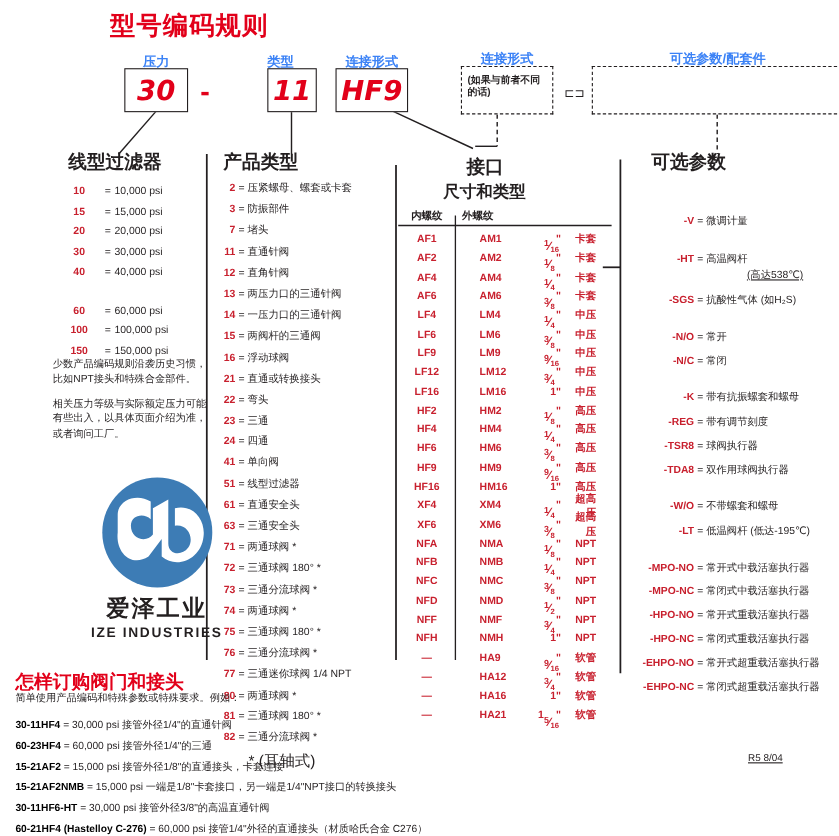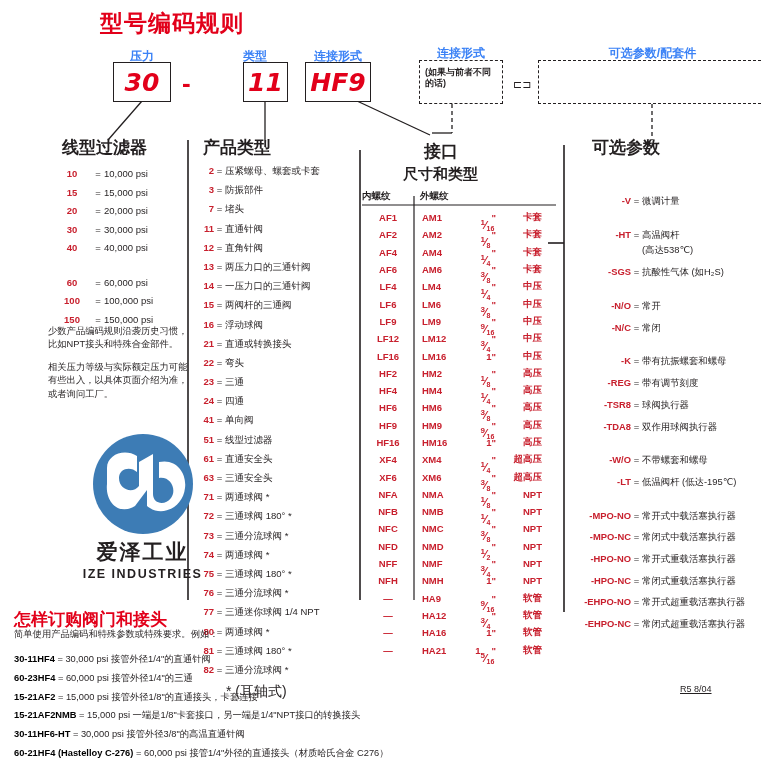--- a/index.html
+++ b/index.html
@@ -75,43 +75,43 @@
   #ptype-list .v{flex:1;white-space:nowrap;}
   #ptype-footnote{margin-top:4px;margin-left:34px;font-size:14px;}
 
   
   #note-block{left:48px;top:325px;width:140px;font-size:9.3px;line-height:1.45;color:#231f20;}
   #note-block p{margin:0 0 9px 0;}
 
   
   #iface-table{left:362px;top:185px;width:180px;}
   #iface-head{display:flex;font-size:9.5px;font-weight:bold;color:#231f20;padding-bottom:2px;}
-  #iface-head .c1{width:52px;text-align:left;}
+  #iface-head .c1{width:52px;text-align:center;}
   #iface-head .c2{width:128px;text-align:left;padding-left:6px;}
   #iface-table .row{display:flex;font-size:9.5px;font-weight:bold;color:#c8202e;
     height:17.3px;align-items:center;}
   #iface-table .c1{width:52px;text-align:center;}
-  #iface-table .c2{width:40px;text-align:left;padding-left:8px;}
+  #iface-table .c2{width:40px;text-align:left;padding-left:22px;}
   #iface-table .c3{width:34px;text-align:right;white-space:nowrap;}
   #iface-table .c4{flex:1;text-align:right;padding-left:5px;color:#c8202e;}
   .frac{display:inline-block;font-size:8px;line-height:1;position:relative;
         vertical-align:-1px;width:11px;text-align:center;}
   .frac .n{display:block;position:absolute;left:0px;top:-3px;font-size:8px;}
   .frac .sl{position:absolute;left:4px;top:-2px;font-size:11px;}
   .frac .d{display:block;position:absolute;left:6px;top:3px;font-size:7px;}
   .whole{font-size:9.5px;}
 
   
   #opt-list{left:575px;top:195px;width:180px;}
   #opt-list .row{display:flex;font-size:9.4px;margin-bottom:9px;align-items:baseline;}
   #opt-list .k{width:56px;text-align:right;color:#c8202e;font-weight:bold;white-space:nowrap;}
   #opt-list .eq{width:11px;text-align:center;}
   #opt-list .v{flex:1;text-align:left;line-height:1.35;}
   #opt-list .gap{height:12px;}
-  #opt-list .sub{margin-left:67px;margin-top:-6px;margin-bottom:9px;font-size:9.4px;}
+  #opt-list .sub{margin-left:104px;margin-top:-6px;margin-bottom:9px;font-size:9.4px;text-decoration:underline;}
 
   
   #logo{left:60px;top:432px;width:165px;text-align:center;}
   #logo-cn{font-size:21px;font-weight:bold;color:#231f20;letter-spacing:2px;
       font-family:"DejaVu Sans",sans-serif;margin-top:-2px;}
   #logo-en{font-size:12.5px;font-weight:bold;color:#231f20;letter-spacing:1.5px;
       margin-top:1px;}
 
   
   #order-title{left:14px;top:608px;font-size:17px;font-weight:bold;color:#e2001a;

